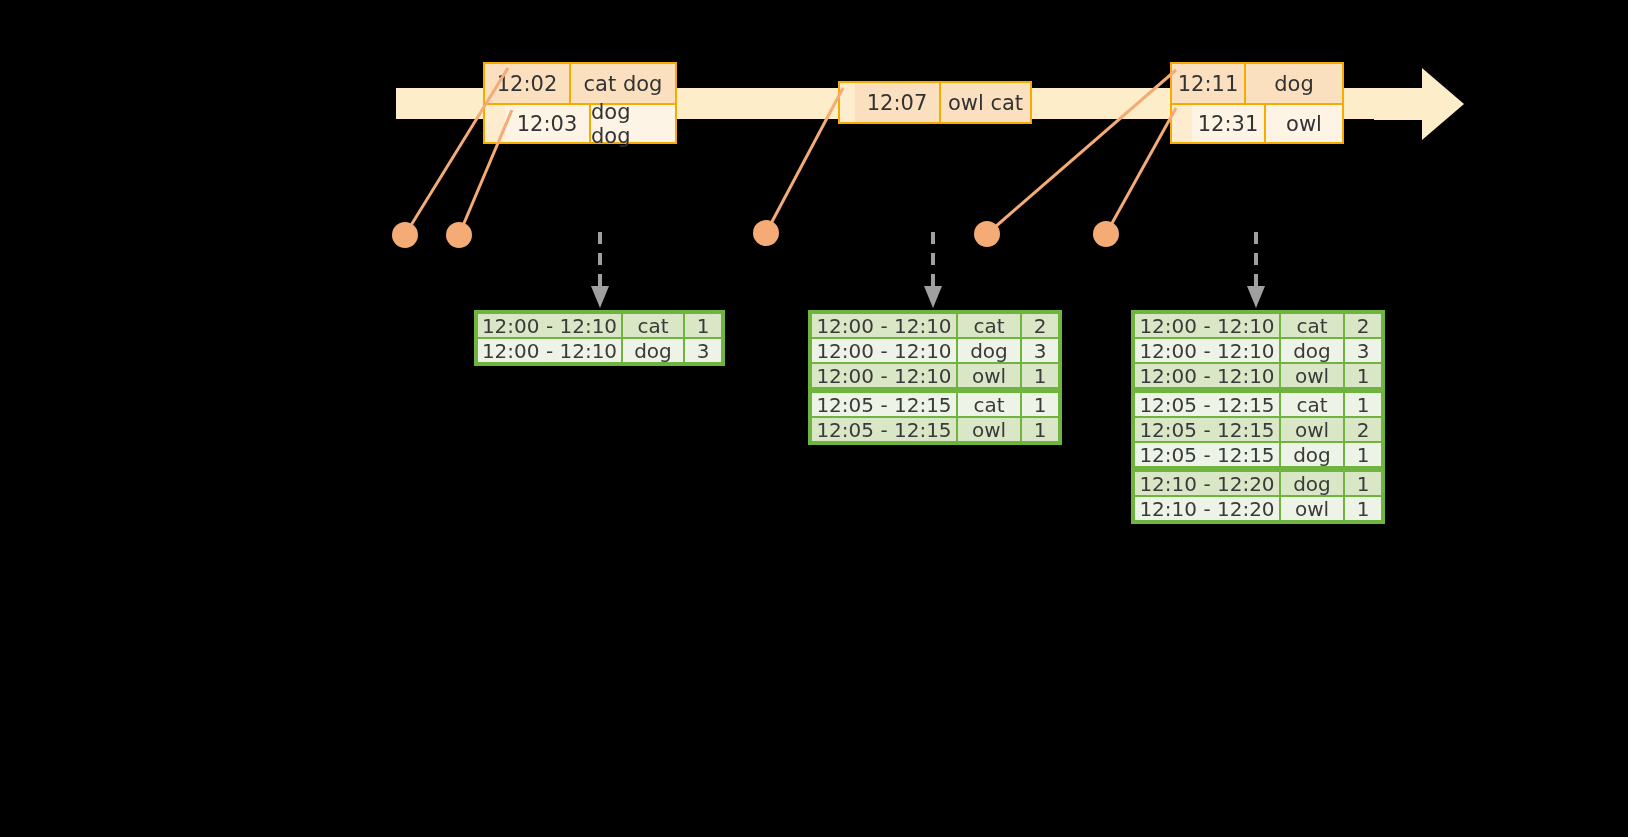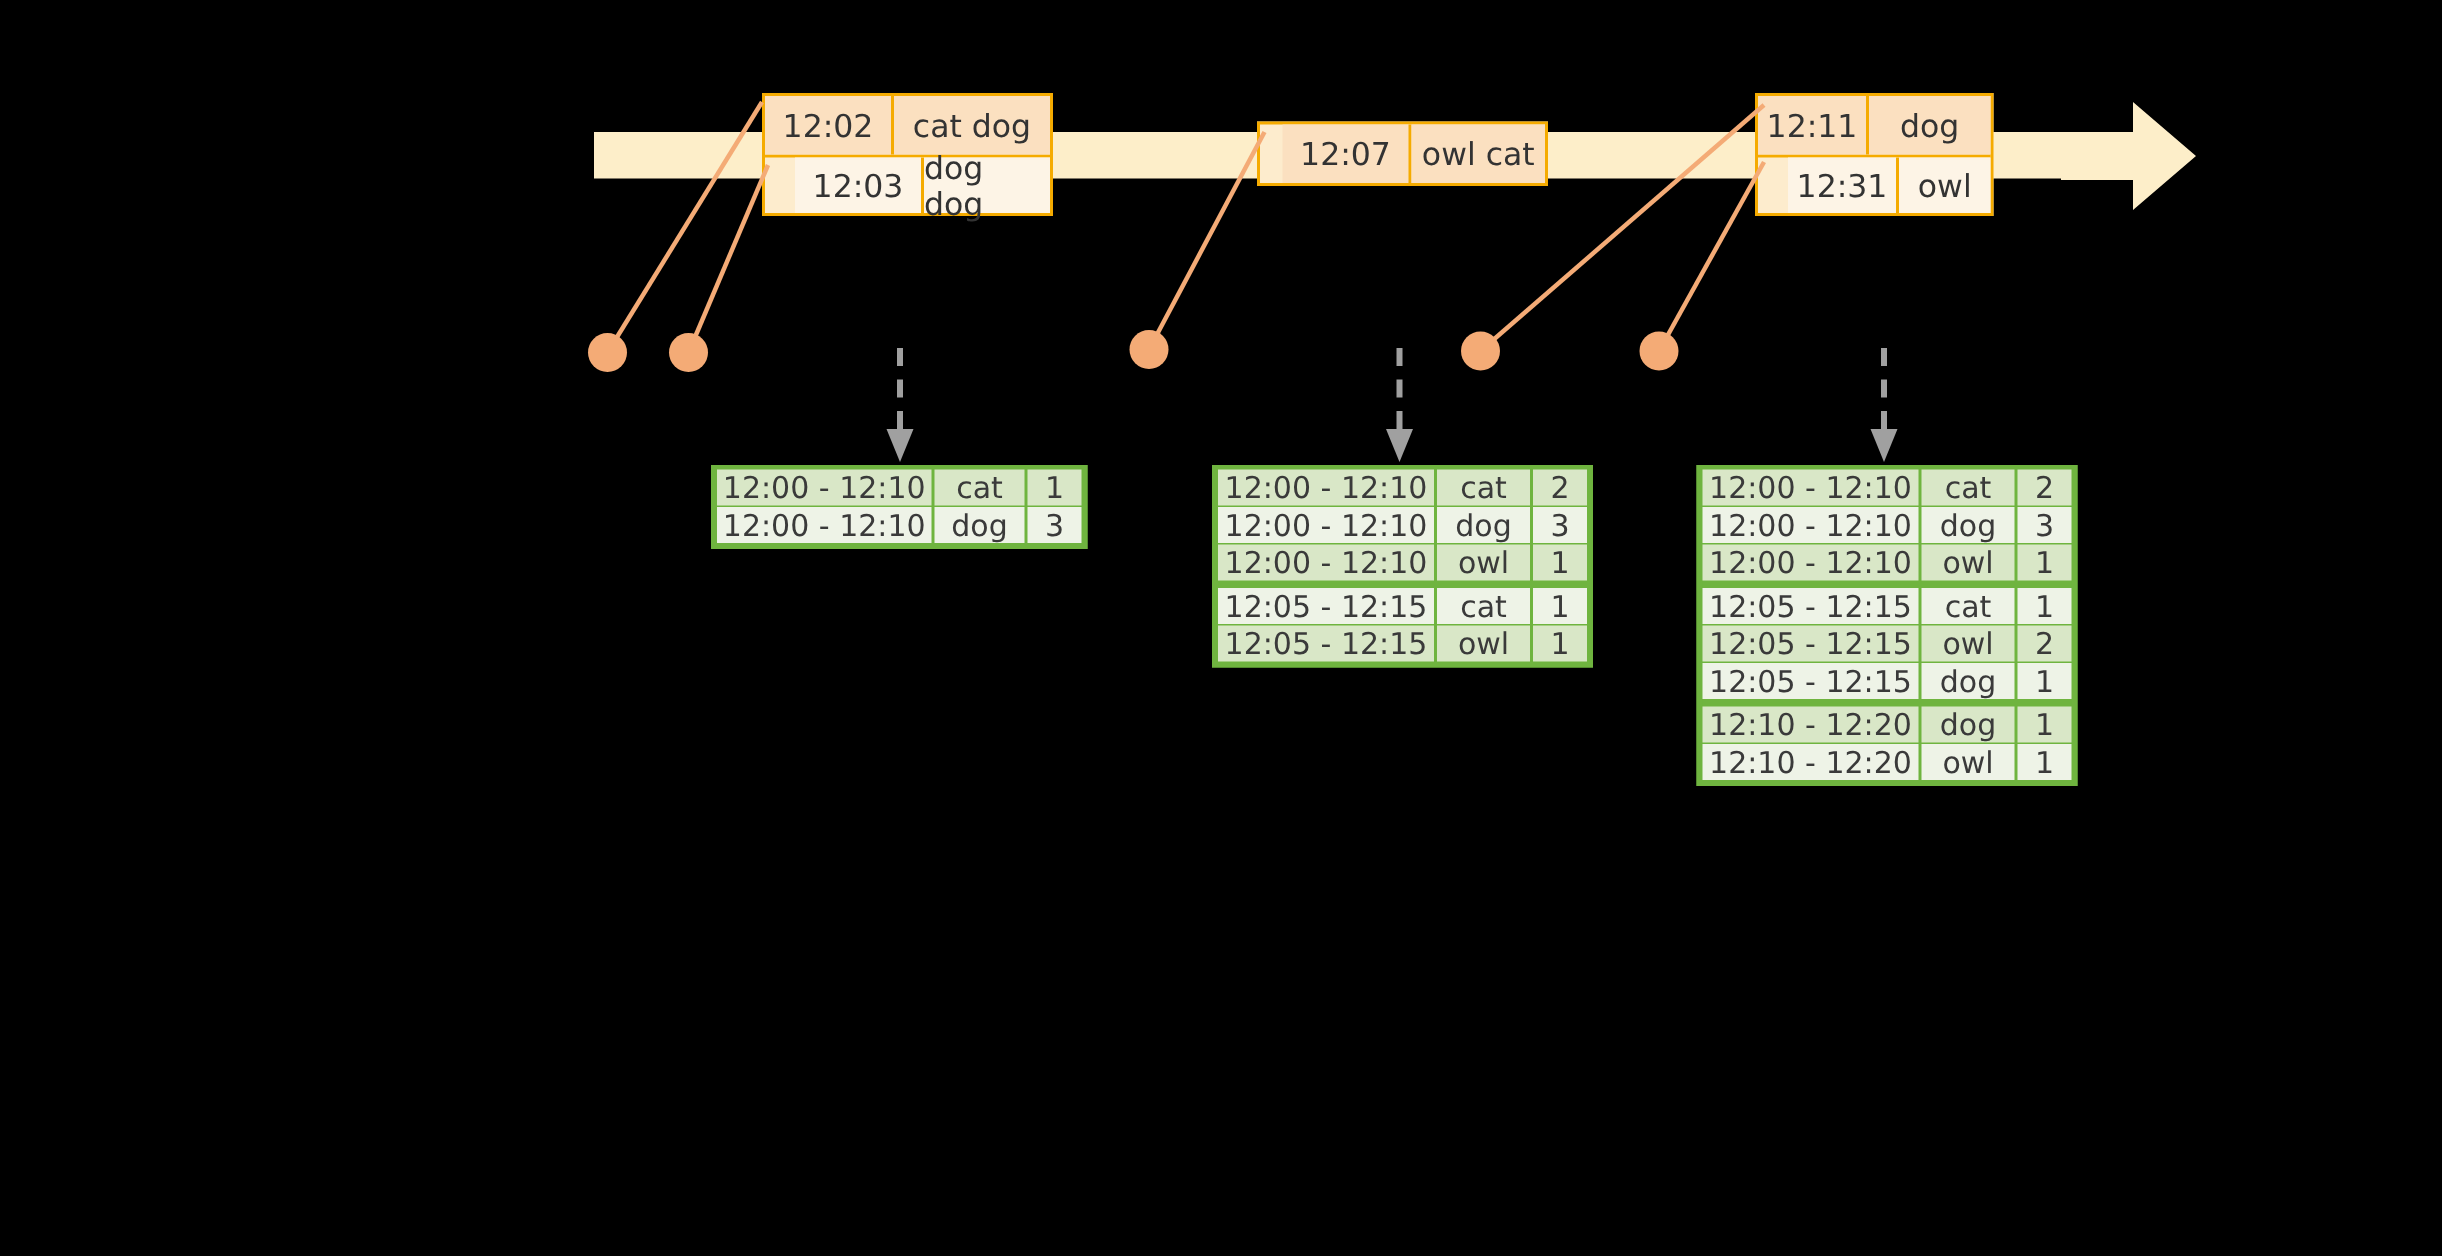--- a/index.html
+++ b/index.html
@@ -69,23 +69,23 @@
   .evt-val {
     flex: 1;
     display: flex;
     align-items: center;
     justify-content: center;
     font-size: 21px;
     color: #333333;
     box-sizing: border-box;
   }
 
-  #evt-a { left: 508px; top: 62px;  width: 194px; }
+  #evt-a { left: 483px; top: 62px;  width: 194px; }
   #evt-b { left: 838px; top: 81px;  width: 194px; padding-left: 15px; }
-  #evt-c { left: 1170px; top: 62px; width: 159px; }
+  #evt-c { left: 1170px; top: 62px; width: 174px; }
   #evt-c .evt-time { width: 74px; }
 
   
   .connector-layer {
     position: absolute;
     left: 0; top: 0;
     width: 1628px; height: 837px;
     pointer-events: none;
   }
   .dot {
@@ -100,21 +100,20 @@
   .res-table {
     position: absolute;
     border: 4px solid #6fb43f;
     box-sizing: border-box;
     background: #6fb43f;
   }
   .res-row {
     display: flex;
     height: 23px;
     box-sizing: border-box;
-    align-items: flex-end;
   }
   .res-row + .res-row { margin-top: 2px; }
   .res-row.group-end + .res-row { margin-top: 6px; }
   .res-cell {
     display: flex;
     align-items: center;
     justify-content: center;
     font-size: 20px;
     color: #3a3a3a;
     box-sizing: border-box;

